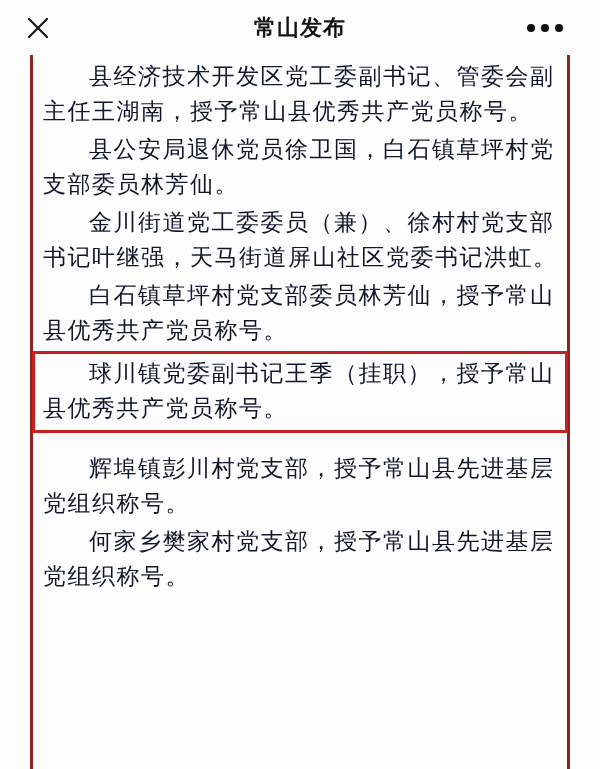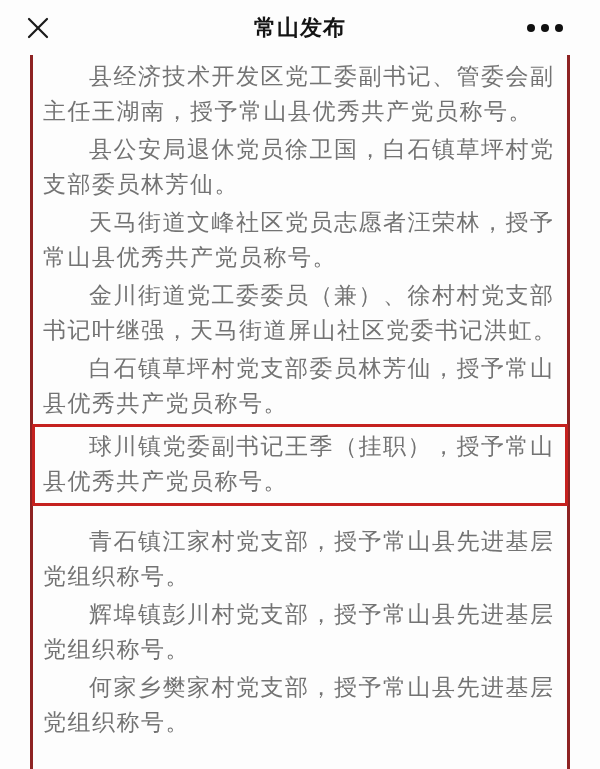--- a/index.html
+++ b/index.html
@@ -66,21 +66,21 @@
   .article {
     position: absolute;
     top: 0; left: 0; right: 0; bottom: 0;
     padding: 4px 38px 0 43px;
     overflow: hidden;
   }
   .article p {
     font-size: 23px;
     line-height: 35px;
     letter-spacing: 1.5px;
-    color: #737373;
+    color: #0f172a;
     text-indent: 2em;
     margin: 0 0 3px 0;
   }
   .article p.highlight {
     border: 3px solid #c5211f;
     margin: 2px -6px 18px -11px;
     padding: 2px 3px 4px 8px;
   }
 </style>
 </head>
@@ -105,23 +105,21 @@
     </button>
   </header>
 
   <main class="content">
     <div class="rule left"></div>
     <div class="rule right"></div>
 
     <article class="article">
       <p>县经济技术开发区党工委副书记、管委会副主任王湖南，授予常山县优秀共产党员称号。</p>
       <p>县公安局退休党员徐卫国，白石镇草坪村党支部委员林芳仙。</p>
-      <p>天马街道文峰社区党员志愿者汪荣林，授予常山县优秀共产党员称号。</p>
       <p>金川街道党工委委员（兼）、徐村村党支部书记叶继强，天马街道屏山社区党委书记洪虹。</p>
       <p>白石镇草坪村党支部委员林芳仙，授予常山县优秀共产党员称号。</p>
       <p class="highlight">球川镇党委副书记王季（挂职），授予常山县优秀共产党员称号。</p>
-      <p>青石镇江家村党支部，授予常山县先进基层党组织称号。</p>
       <p>辉埠镇彭川村党支部，授予常山县先进基层党组织称号。</p>
       <p>何家乡樊家村党支部，授予常山县先进基层党组织称号。</p>
     </article>
   </main>
 
 </div>
 
 </body></html>

